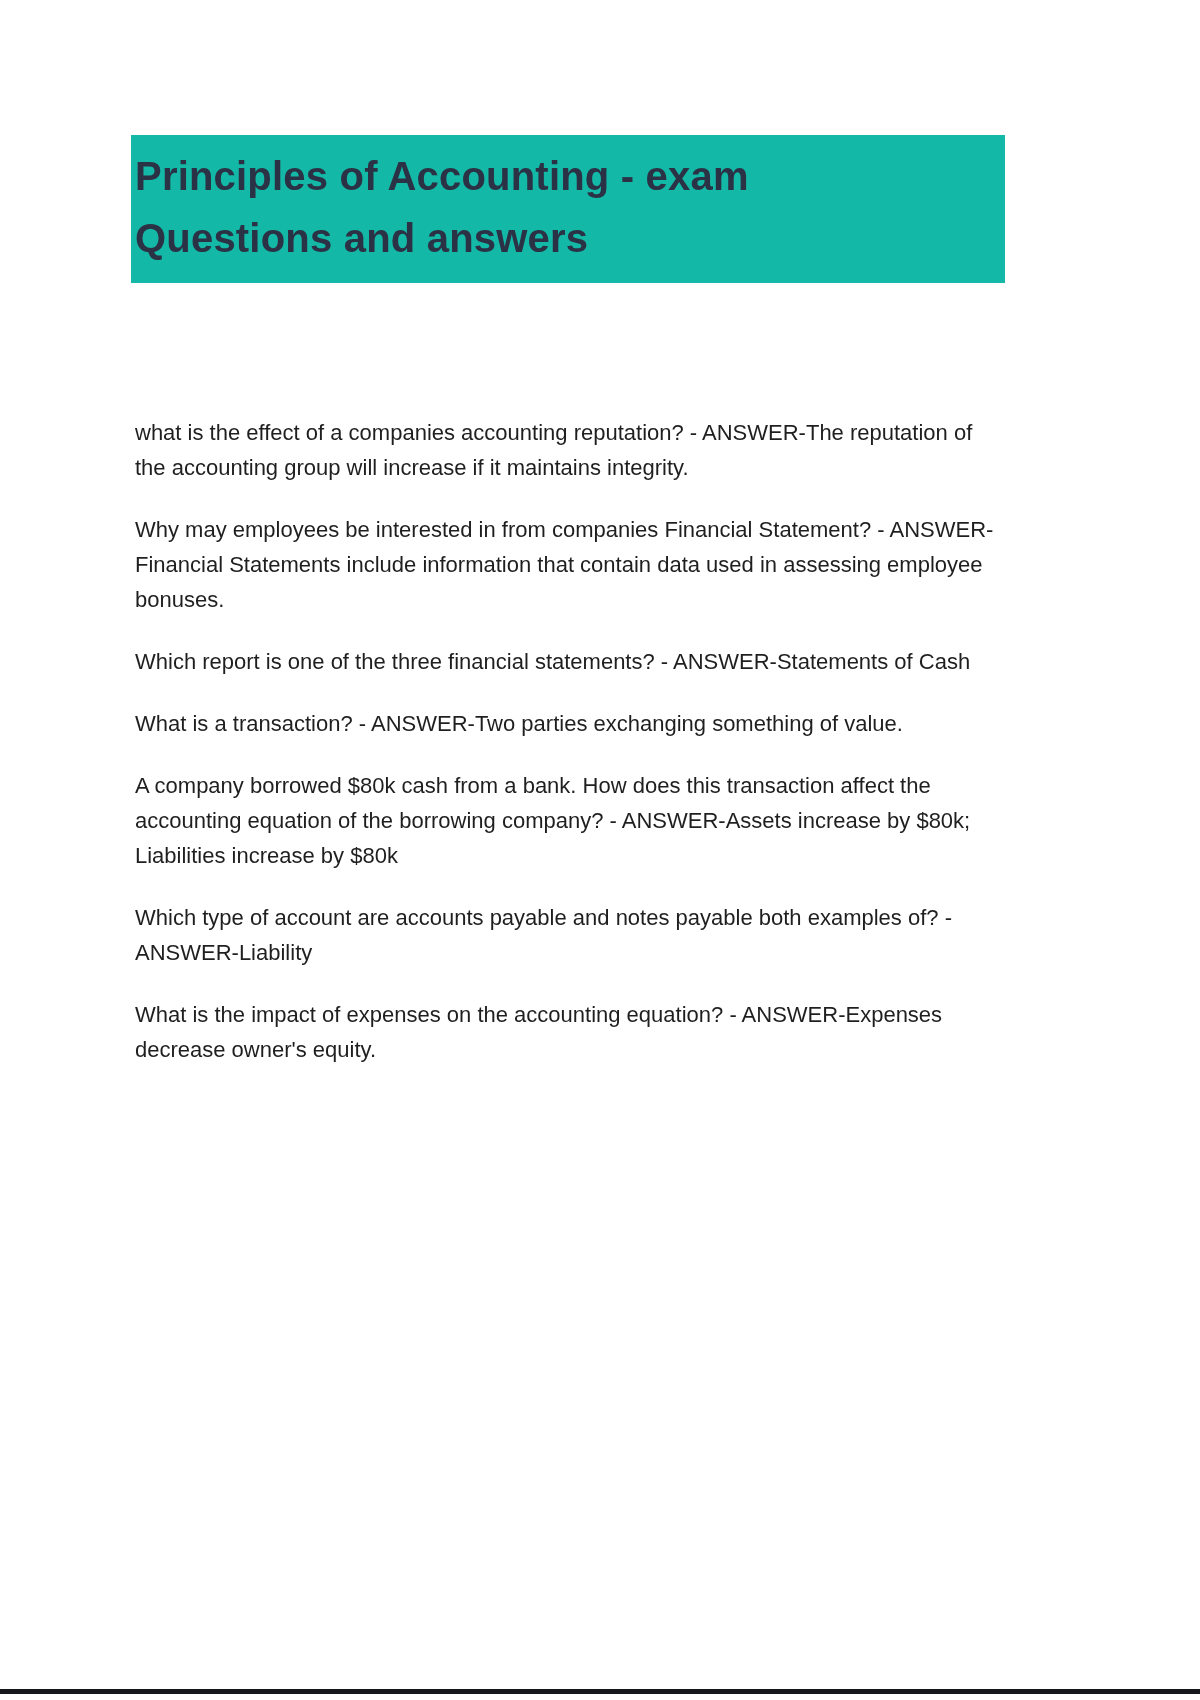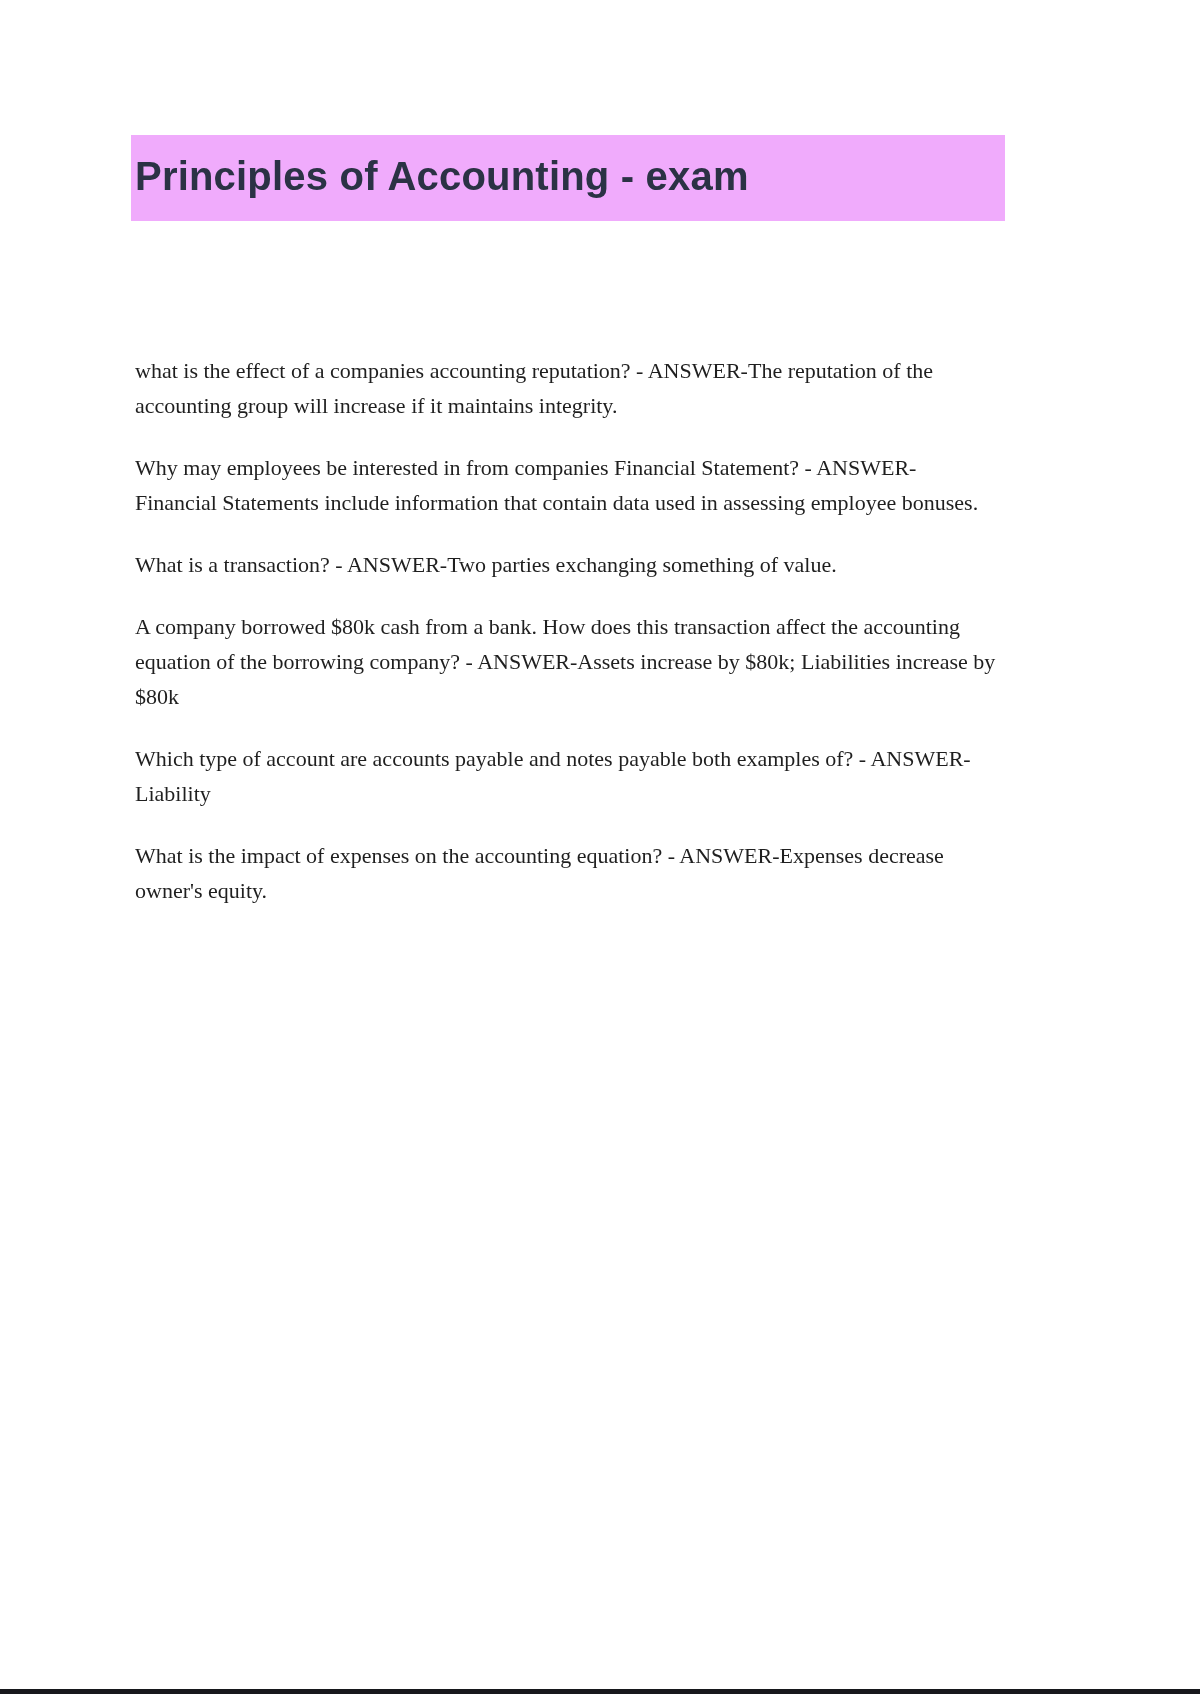--- a/index.html
+++ b/index.html
@@ -22,37 +22,36 @@
 
   .content {
     position: absolute;
     left: 135px;
     top: 0;
     width: 870px;
   }
 
   .title-block {
     margin-top: 135px;
-    background: #f0abfc;
+    background: #14b8a6;
     padding: 10px 4px 14px 4px;
     width: 874px;
     margin-left: -4px;
   }
 
   .title-line {
     font-size: 40px;
     line-height: 62px;
     font-weight: 700;
     color: #2b3245;
     letter-spacing: 0.2px;
   }
 
   .body-text {
     margin-top: 132px;
-    font-family: Liberation Serif, serif;
   }
 
   .qa-paragraph {
     font-size: 22px;
     line-height: 35px;
     color: #1f1f1f;
     margin-bottom: 27px;
     max-width: 862px;
   }
 
@@ -67,25 +66,27 @@
 </style>
 </head>
 <body>
 
 <div class="page">
 
   <div class="content">
 
     <div class="title-block">
       <div class="title-line">Principles of Accounting - exam</div>
+      <div class="title-line">Questions and answers</div>
     </div>
 
     <div class="body-text">
       <p class="qa-paragraph">what is the effect of a companies accounting reputation? - ANSWER-The reputation of the accounting group will increase if it maintains integrity.</p>
       <p class="qa-paragraph">Why may employees be interested in from companies Financial Statement? - ANSWER-Financial Statements include information that contain data used in assessing employee bonuses.</p>
+      <p class="qa-paragraph">Which report is one of the three financial statements? - ANSWER-Statements of Cash</p>
       <p class="qa-paragraph">What is a transaction? - ANSWER-Two parties exchanging something of value.</p>
       <p class="qa-paragraph">A company borrowed $80k cash from a bank. How does this transaction affect the accounting equation of the borrowing company? - ANSWER-Assets increase by $80k; Liabilities increase by $80k</p>
       <p class="qa-paragraph">Which type of account are accounts payable and notes payable both examples of? - ANSWER-Liability</p>
       <p class="qa-paragraph">What is the impact of expenses on the accounting equation? - ANSWER-Expenses decrease owner's equity.</p>
     </div>
 
   </div>
 
   <div class="page-bottom-edge"></div>
 

